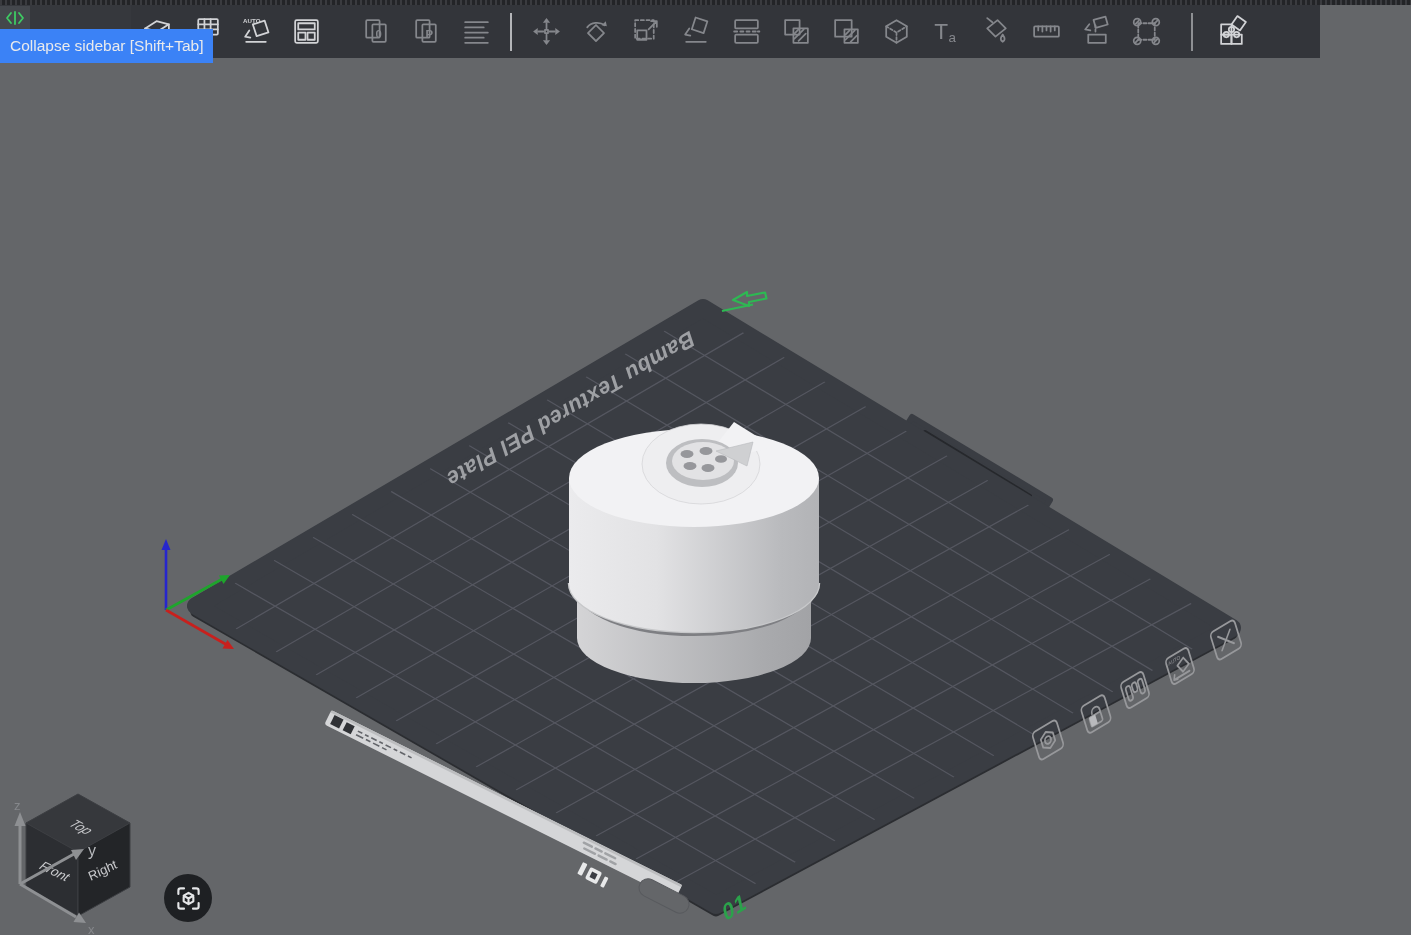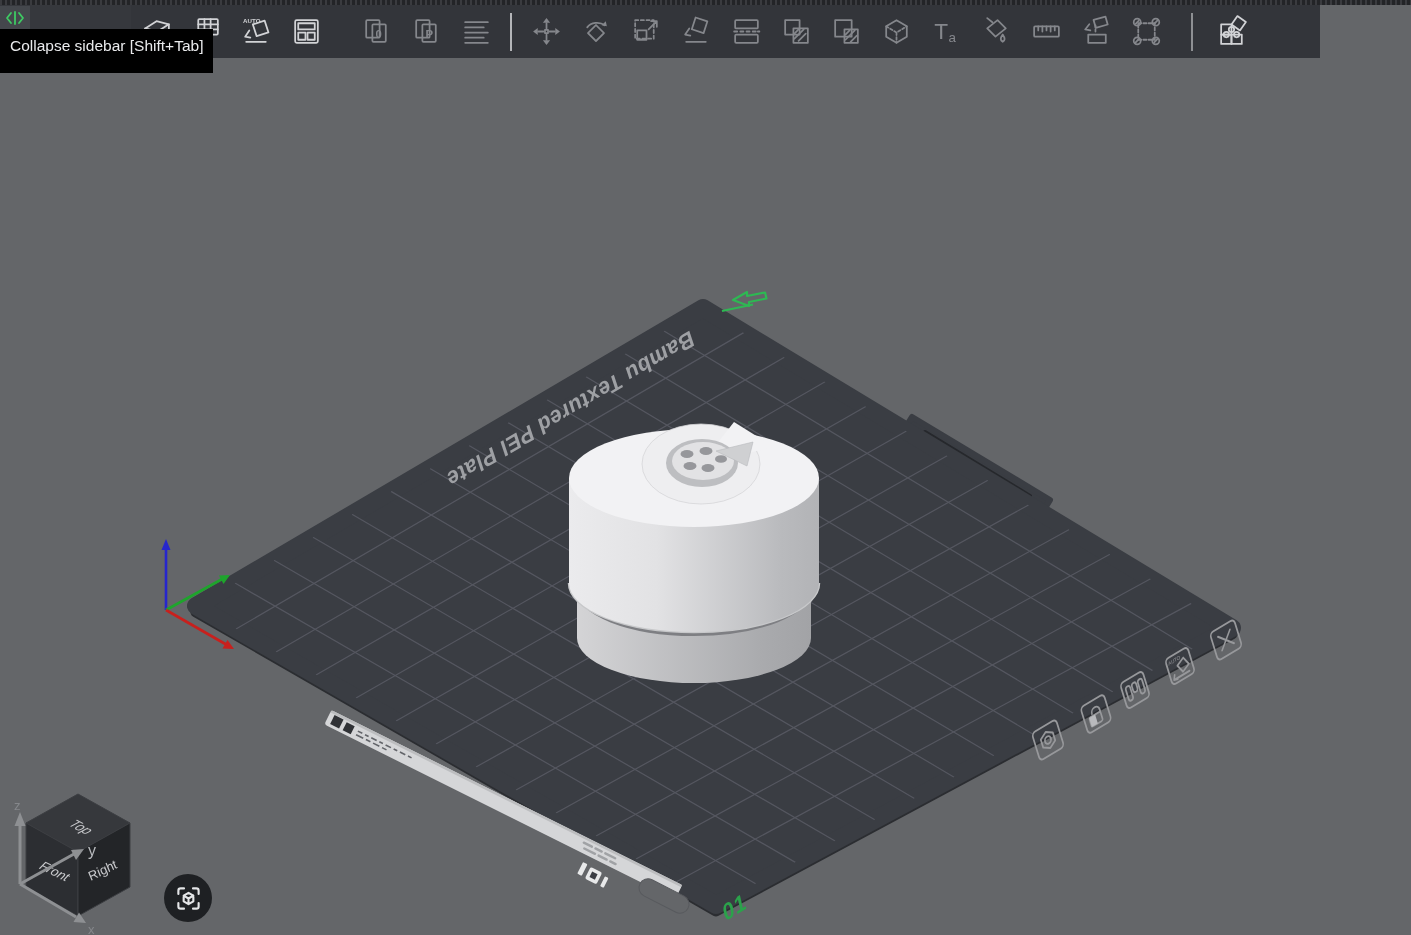--- a/index.html
+++ b/index.html
@@ -15,22 +15,22 @@
   .tbtn{width:44px;height:44px;flex:0 0 auto;display:flex;align-items:center;justify-content:center;margin:0 3px;}
   .tbtn svg{width:33px;height:33px;stroke:#85878c;fill:none;stroke-width:1.7;
        stroke-linecap:round;stroke-linejoin:round;}
   .tbtn svg text{fill:#85878c;stroke:none;font-family:"Liberation Sans",sans-serif;}
   .tbtn.bright svg{stroke:#d2d3d6;}
   .tbtn.bright svg text{fill:#d2d3d6;}
   .tbtn svg .solid{fill:#85878c;stroke:none;}
   .tsep{width:2px;height:38px;background:#b4b5b8;margin:0 9px;flex:0 0 auto;}
   .tsep.dim{background:#8e9093;}
   .gap20{width:20px;flex:0 0 auto;}
-  .tooltip{position:absolute;left:0;top:29px;height:44px;line-height:34px;padding:0 10px;
-       background:#000000;color:#e9eaec;font-size:15.5px;white-space:nowrap;z-index:30;}
+  .tooltip{position:absolute;left:0;top:29px;height:34px;line-height:34px;padding:0 10px;
+       background:#3b82f6;color:#e9eaec;font-size:15.5px;white-space:nowrap;z-index:30;}
   #scene{position:absolute;left:0;top:58px;width:1411px;height:877px;}
   .fit-btn{position:absolute;left:164px;top:874px;width:48px;height:48px;border-radius:50%;
        background:#1e2023;display:flex;align-items:center;justify-content:center;z-index:20;}
   .fit-btn svg{width:27px;height:27px;stroke:#e4e5e7;fill:none;stroke-width:1.9;
        stroke-linecap:round;stroke-linejoin:round;}
 </style>
 </head>
 <body>
 
 <div class="app">

